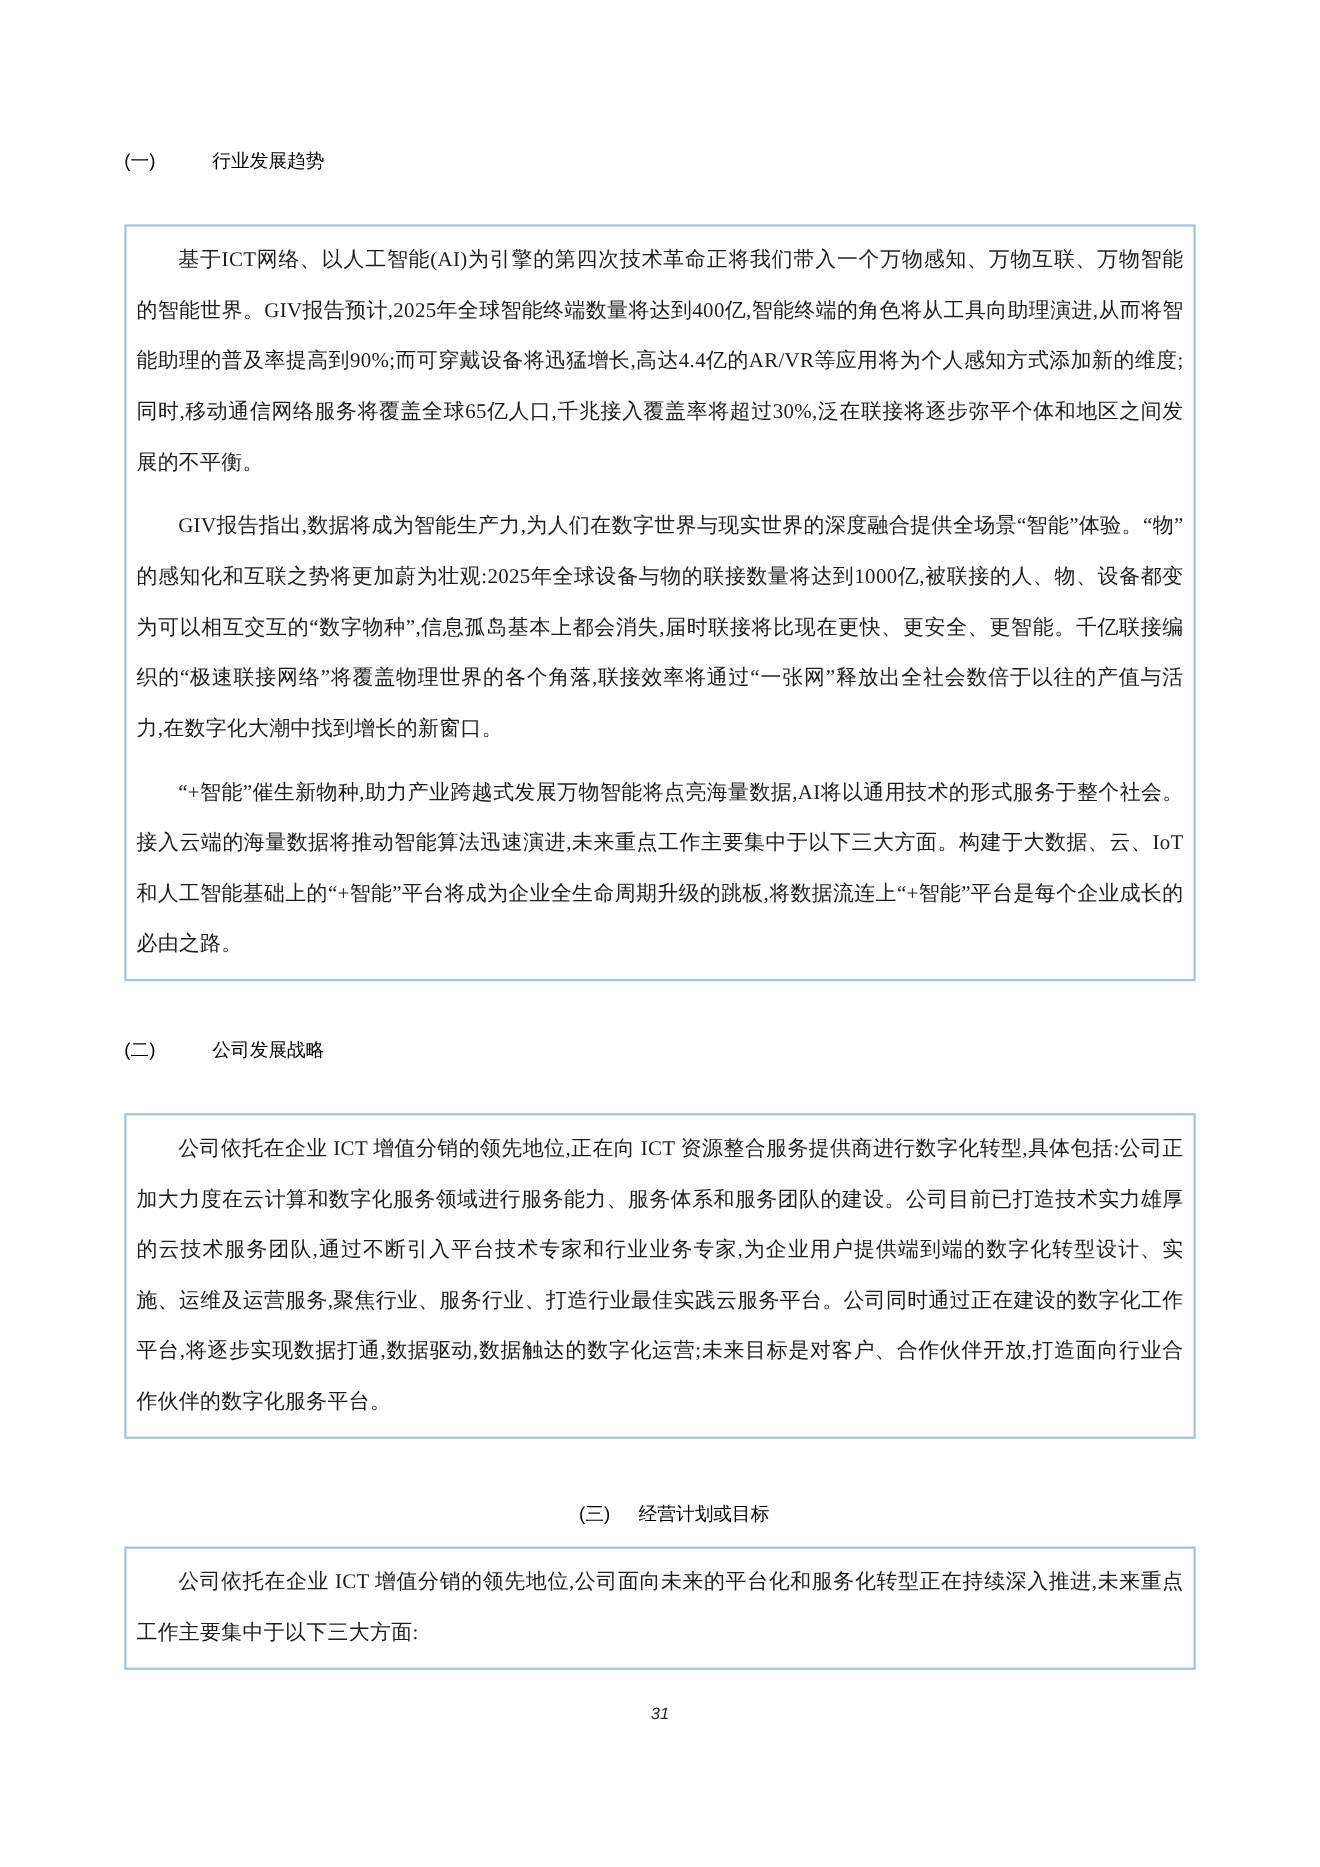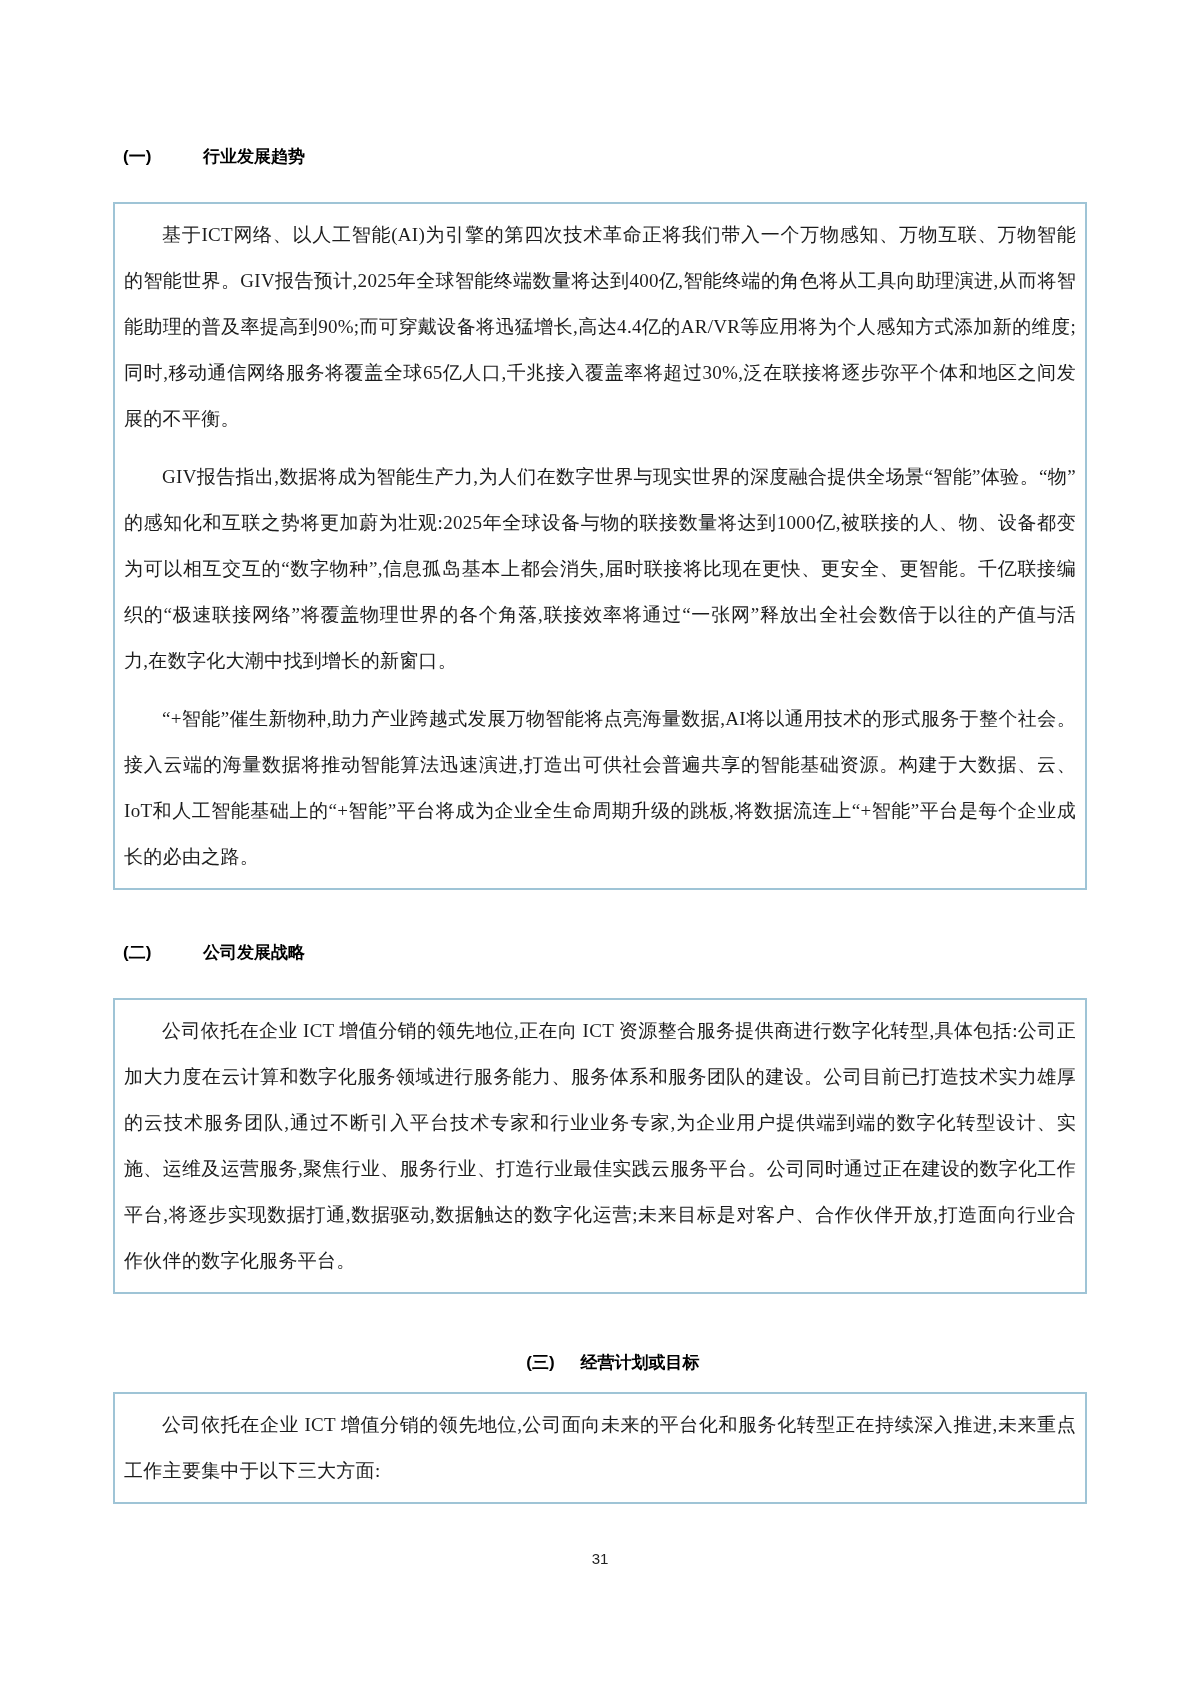--- a/index.html
+++ b/index.html
@@ -18,35 +18,35 @@
   h1.main-heading {
     margin: 0 0 22px 0;
     font-size: 22px; line-height: 26px;
     font-weight: bold;
     font-family: "Liberation Sans", "DejaVu Sans", sans-serif;
     color: #000;
   }
   h1.main-heading .h-num { display: inline-block; min-width: 82px; }
 
   h2.sec-heading {
-    margin: 10px;
+    margin: 0;
     font-size: 17px; line-height: 22px;
-    font-weight: bold;
+    font-weight: normal;
     font-family: "Liberation Sans", "DejaVu Sans", sans-serif;
     color: #000;
   }
   h2.sec-heading .h-num { display: inline-block; min-width: 80px; }
   h2.h2-s2 { margin-top: 52px; }
   h2.h2-s3 { margin-top: 58px; text-align: center; }
 
   .textbox {
     border: 2px solid var(--box-border);
     background: #ffffff;
     padding: 8px 9px;
-    margin-top: 34px;
+    margin-top: 46px;
   }
   .textbox.tb-2 { }
   .textbox.tb-3 { margin-top: 18px; }
 
   .textbox p {
     margin: 0;
     font-size: 19px;
     line-height: 46px;
     text-align: justify;
     text-indent: 38px;
@@ -56,36 +56,37 @@
   .textbox p + p { margin-top: 12px; }
 
   .page-number {
     position: absolute;
     left: 0; right: 0;
     top: 1550px;
     text-align: center;
     font-size: 15px;
     font-family: "Liberation Sans", "DejaVu Sans", sans-serif;
     color: #222;
+    font-style: italic;
   }
 </style>
 </head>
 <body>
 
 <div class="page">
 
 
   <h2 class="sec-heading h2-s1">
     <span class="h-num">(一)</span><span class="h-title">行业发展趋势</span>
   </h2>
 
   <div class="textbox tb-1">
     <p>基于ICT网络、以人工智能(AI)为引擎的第四次技术革命正将我们带入一个万物感知、万物互联、万物智能的智能世界。GIV报告预计,2025年全球智能终端数量将达到400亿,智能终端的角色将从工具向助理演进,从而将智能助理的普及率提高到90%;而可穿戴设备将迅猛增长,高达4.4亿的AR/VR等应用将为个人感知方式添加新的维度;同时,移动通信网络服务将覆盖全球65亿人口,千兆接入覆盖率将超过30%,泛在联接将逐步弥平个体和地区之间发展的不平衡。</p>
     <p>GIV报告指出,数据将成为智能生产力,为人们在数字世界与现实世界的深度融合提供全场景“智能”体验。“物”的感知化和互联之势将更加蔚为壮观:2025年全球设备与物的联接数量将达到1000亿,被联接的人、物、设备都变为可以相互交互的“数字物种”,信息孤岛基本上都会消失,届时联接将比现在更快、更安全、更智能。千亿联接编织的“极速联接网络”将覆盖物理世界的各个角落,联接效率将通过“一张网”释放出全社会数倍于以往的产值与活力,在数字化大潮中找到增长的新窗口。</p>
-    <p>“+智能”催生新物种,助力产业跨越式发展万物智能将点亮海量数据,AI将以通用技术的形式服务于整个社会。接入云端的海量数据将推动智能算法迅速演进,打造出可供社会普遍共享的智能基础资源。构建于大数据、云、IoT和人工智能基础上的“+智能”平台将成为企业全生命周期升级的跳板,将数据流连上“+智能”平台是每个企业成长的必由之路。</p>
+    <p>“+智能”催生新物种,助力产业跨越式发展万物智能将点亮海量数据,AI将以通用技术的形式服务于整个社会。接入云端的海量数据将推动智能算法迅速演进,未来重点工作主要集中于以下三大方面。构建于大数据、云、IoT和人工智能基础上的“+智能”平台将成为企业全生命周期升级的跳板,将数据流连上“+智能”平台是每个企业成长的必由之路。</p>
   </div>
 
   <h2 class="sec-heading h2-s2">
     <span class="h-num">(二)</span><span class="h-title">公司发展战略</span>
   </h2>
 
   <div class="textbox tb-2">
     <p>公司依托在企业 ICT 增值分销的领先地位,正在向 ICT 资源整合服务提供商进行数字化转型,具体包括:公司正加大力度在云计算和数字化服务领域进行服务能力、服务体系和服务团队的建设。公司目前已打造技术实力雄厚的云技术服务团队,通过不断引入平台技术专家和行业业务专家,为企业用户提供端到端的数字化转型设计、实施、运维及运营服务,聚焦行业、服务行业、打造行业最佳实践云服务平台。公司同时通过正在建设的数字化工作平台,将逐步实现数据打通,数据驱动,数据触达的数字化运营;未来目标是对客户、合作伙伴开放,打造面向行业合作伙伴的数字化服务平台。</p>
   </div>
 

